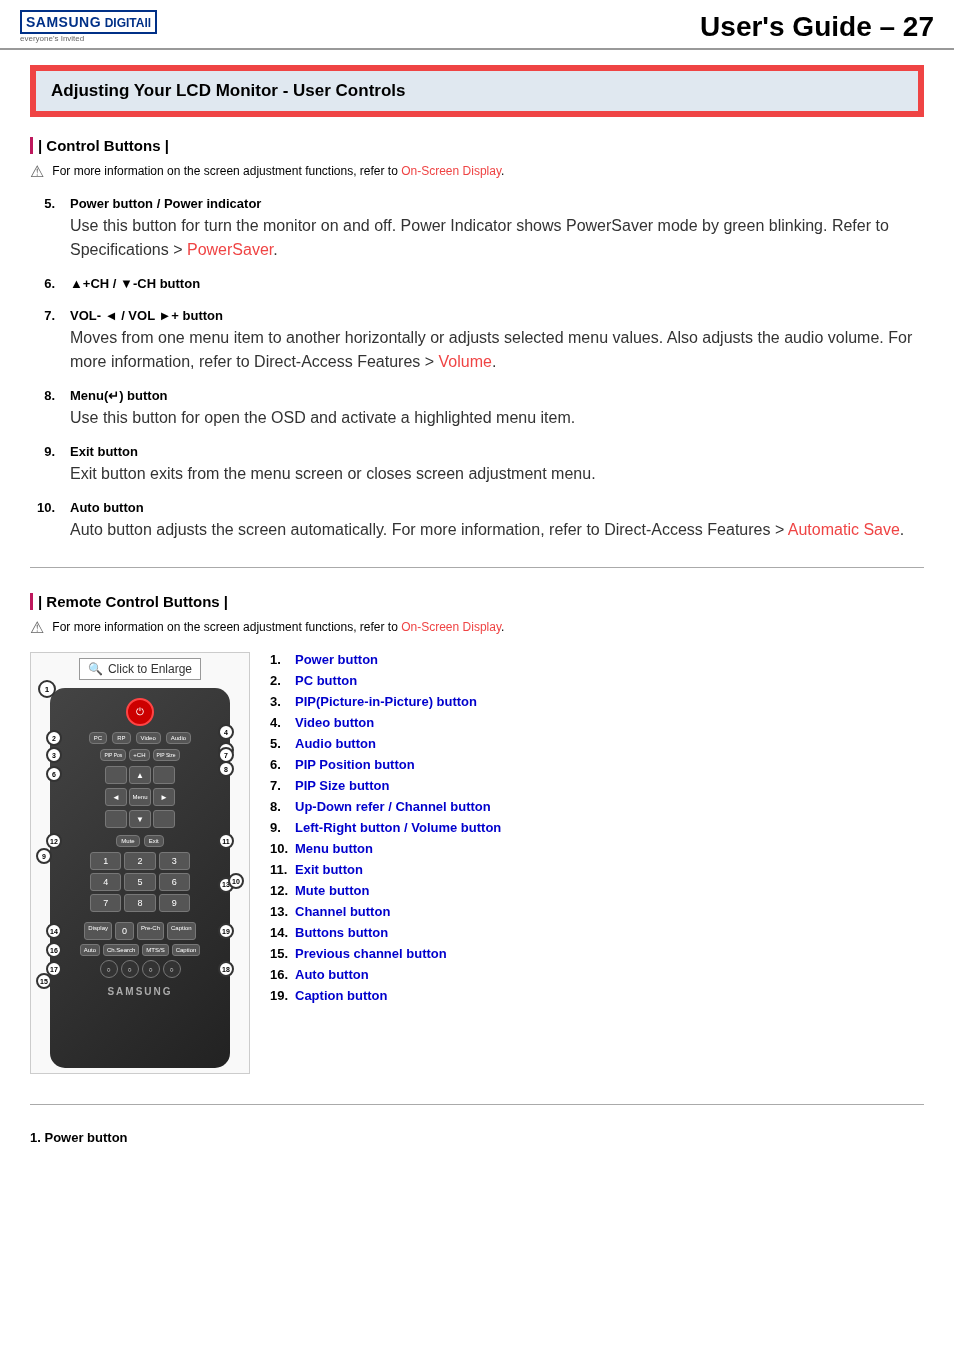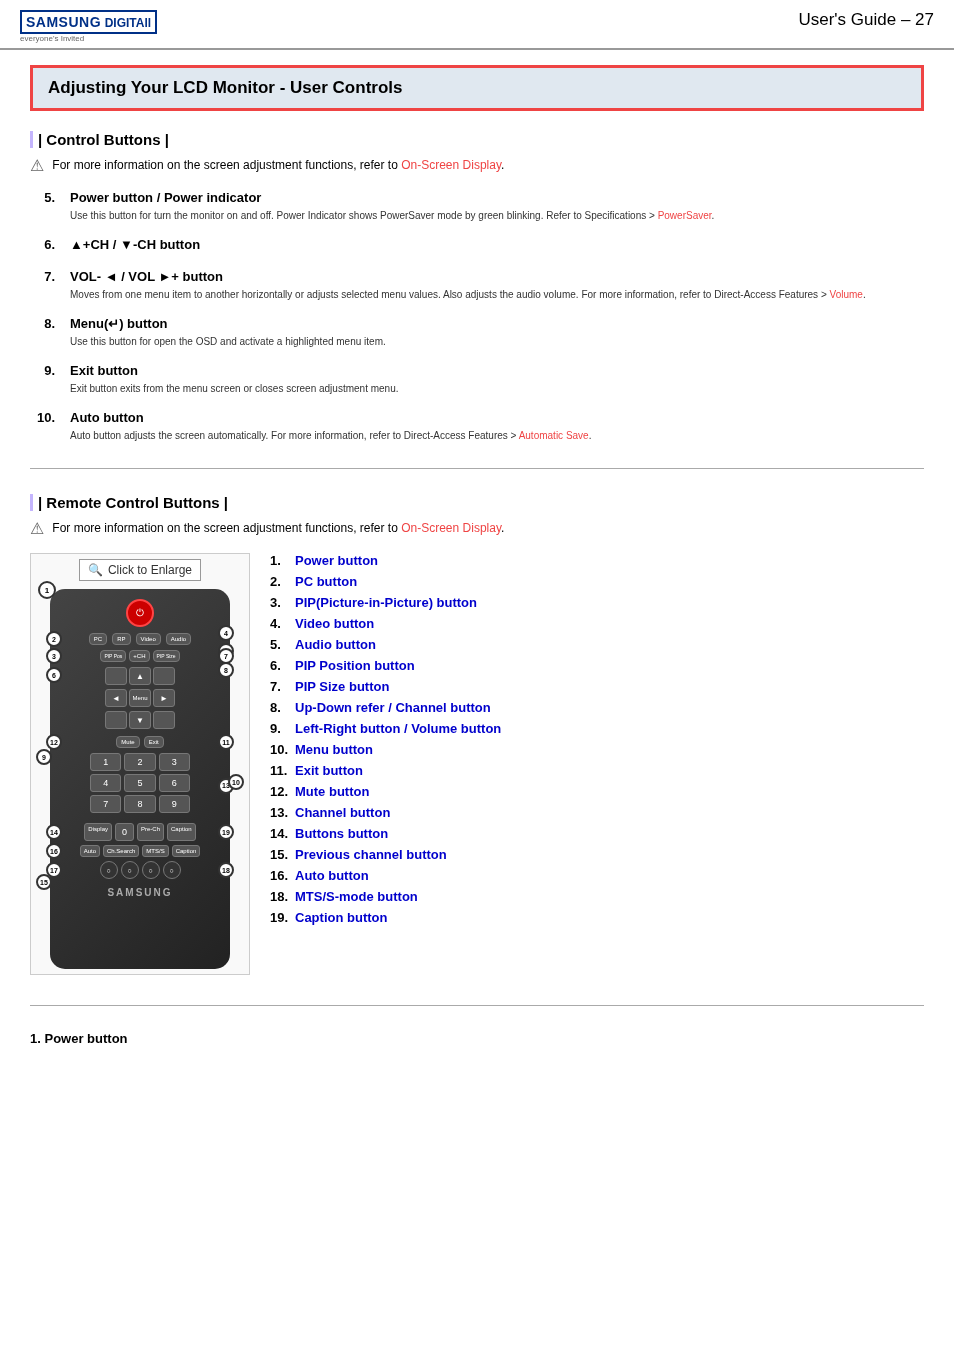--- a/index.html
+++ b/index.html
@@ -5,52 +5,52 @@
     * { box-sizing: border-box; margin: 0; padding: 0; }
     body {
       font-family: Arial, Helvetica, sans-serif;
       font-size: 13px;
       background: #fff;
       color: #000;
       width: 954px;
     }
     .header {
       display: flex;
-      align-items: flex-start;
+      align-items: flex-end;
       justify-content: space-between;
       padding: 10px 20px 5px 20px;
       border-bottom: 2px solid #999;
     }
     .logo-area {
       display: flex;
       flex-direction: column;
       align-items: flex-start;
     }
     .page-title-header {
-      font-size: 17px;
-      font-weight: normal;
+      font-size: 28px;
+      font-weight: bold;
       color: #000;
     }
     .main-content {
       padding: 15px 30px;
     }
     .section-title {
       background: #e0e8f0;
       padding: 10px 15px;
       font-size: 17px;
       font-weight: bold;
       margin-bottom: 20px;
-      border: 3px solid #ef4444;
+      border: 6px solid #ef4444;
     }
     .sub-section-title {
       font-size: 15px;
       font-weight: bold;
       margin-bottom: 10px;
       padding-left: 5px;
-      border-left: 3px solid #c4b5fd;
+      border-left: 3px solid #be185d;
     }
     .info-note {
       display: flex;
       align-items: flex-start;
       gap: 8px;
       margin-bottom: 15px;
       font-size: 12px;
     }
     .note-icon {
       font-size: 16px;
@@ -73,21 +73,21 @@
       text-align: right;
     }
     .button-desc {
       flex: 1;
     }
     .button-label {
       font-weight: bold;
       margin-bottom: 3px;
     }
     .button-text {
-      font-size: 10px;
+      font-size: 16px;
       color: #333;
       line-height: 1.5;
     }
     hr.divider {
       border: none;
       border-top: 1px solid #aaa;
       margin: 25px 0;
     }
     .remote-section {
     }
@@ -546,24 +546,20 @@
           </div>
           <div class="remote-list-item">
             <span class="remote-list-num">15.</span>
             <a class="link-text remote-list-label" href="#">Previous channel button</a>
           </div>
           <div class="remote-list-item">
             <span class="remote-list-num">16.</span>
             <a class="link-text remote-list-label" href="#">Auto button</a>
           </div>
           <div class="remote-list-item">
-            <span class="remote-list-num">18.</span>
-            <a class="link-text remote-list-label" href="#">MTS/S-mode button</a>
-          </div>
-          <div class="remote-list-item">
             <span class="remote-list-num">19.</span>
             <a class="link-text remote-list-label" href="#">Caption button</a>
           </div>
         </div>
 
       </div>
     </div>
 
     <hr class="divider">
 

